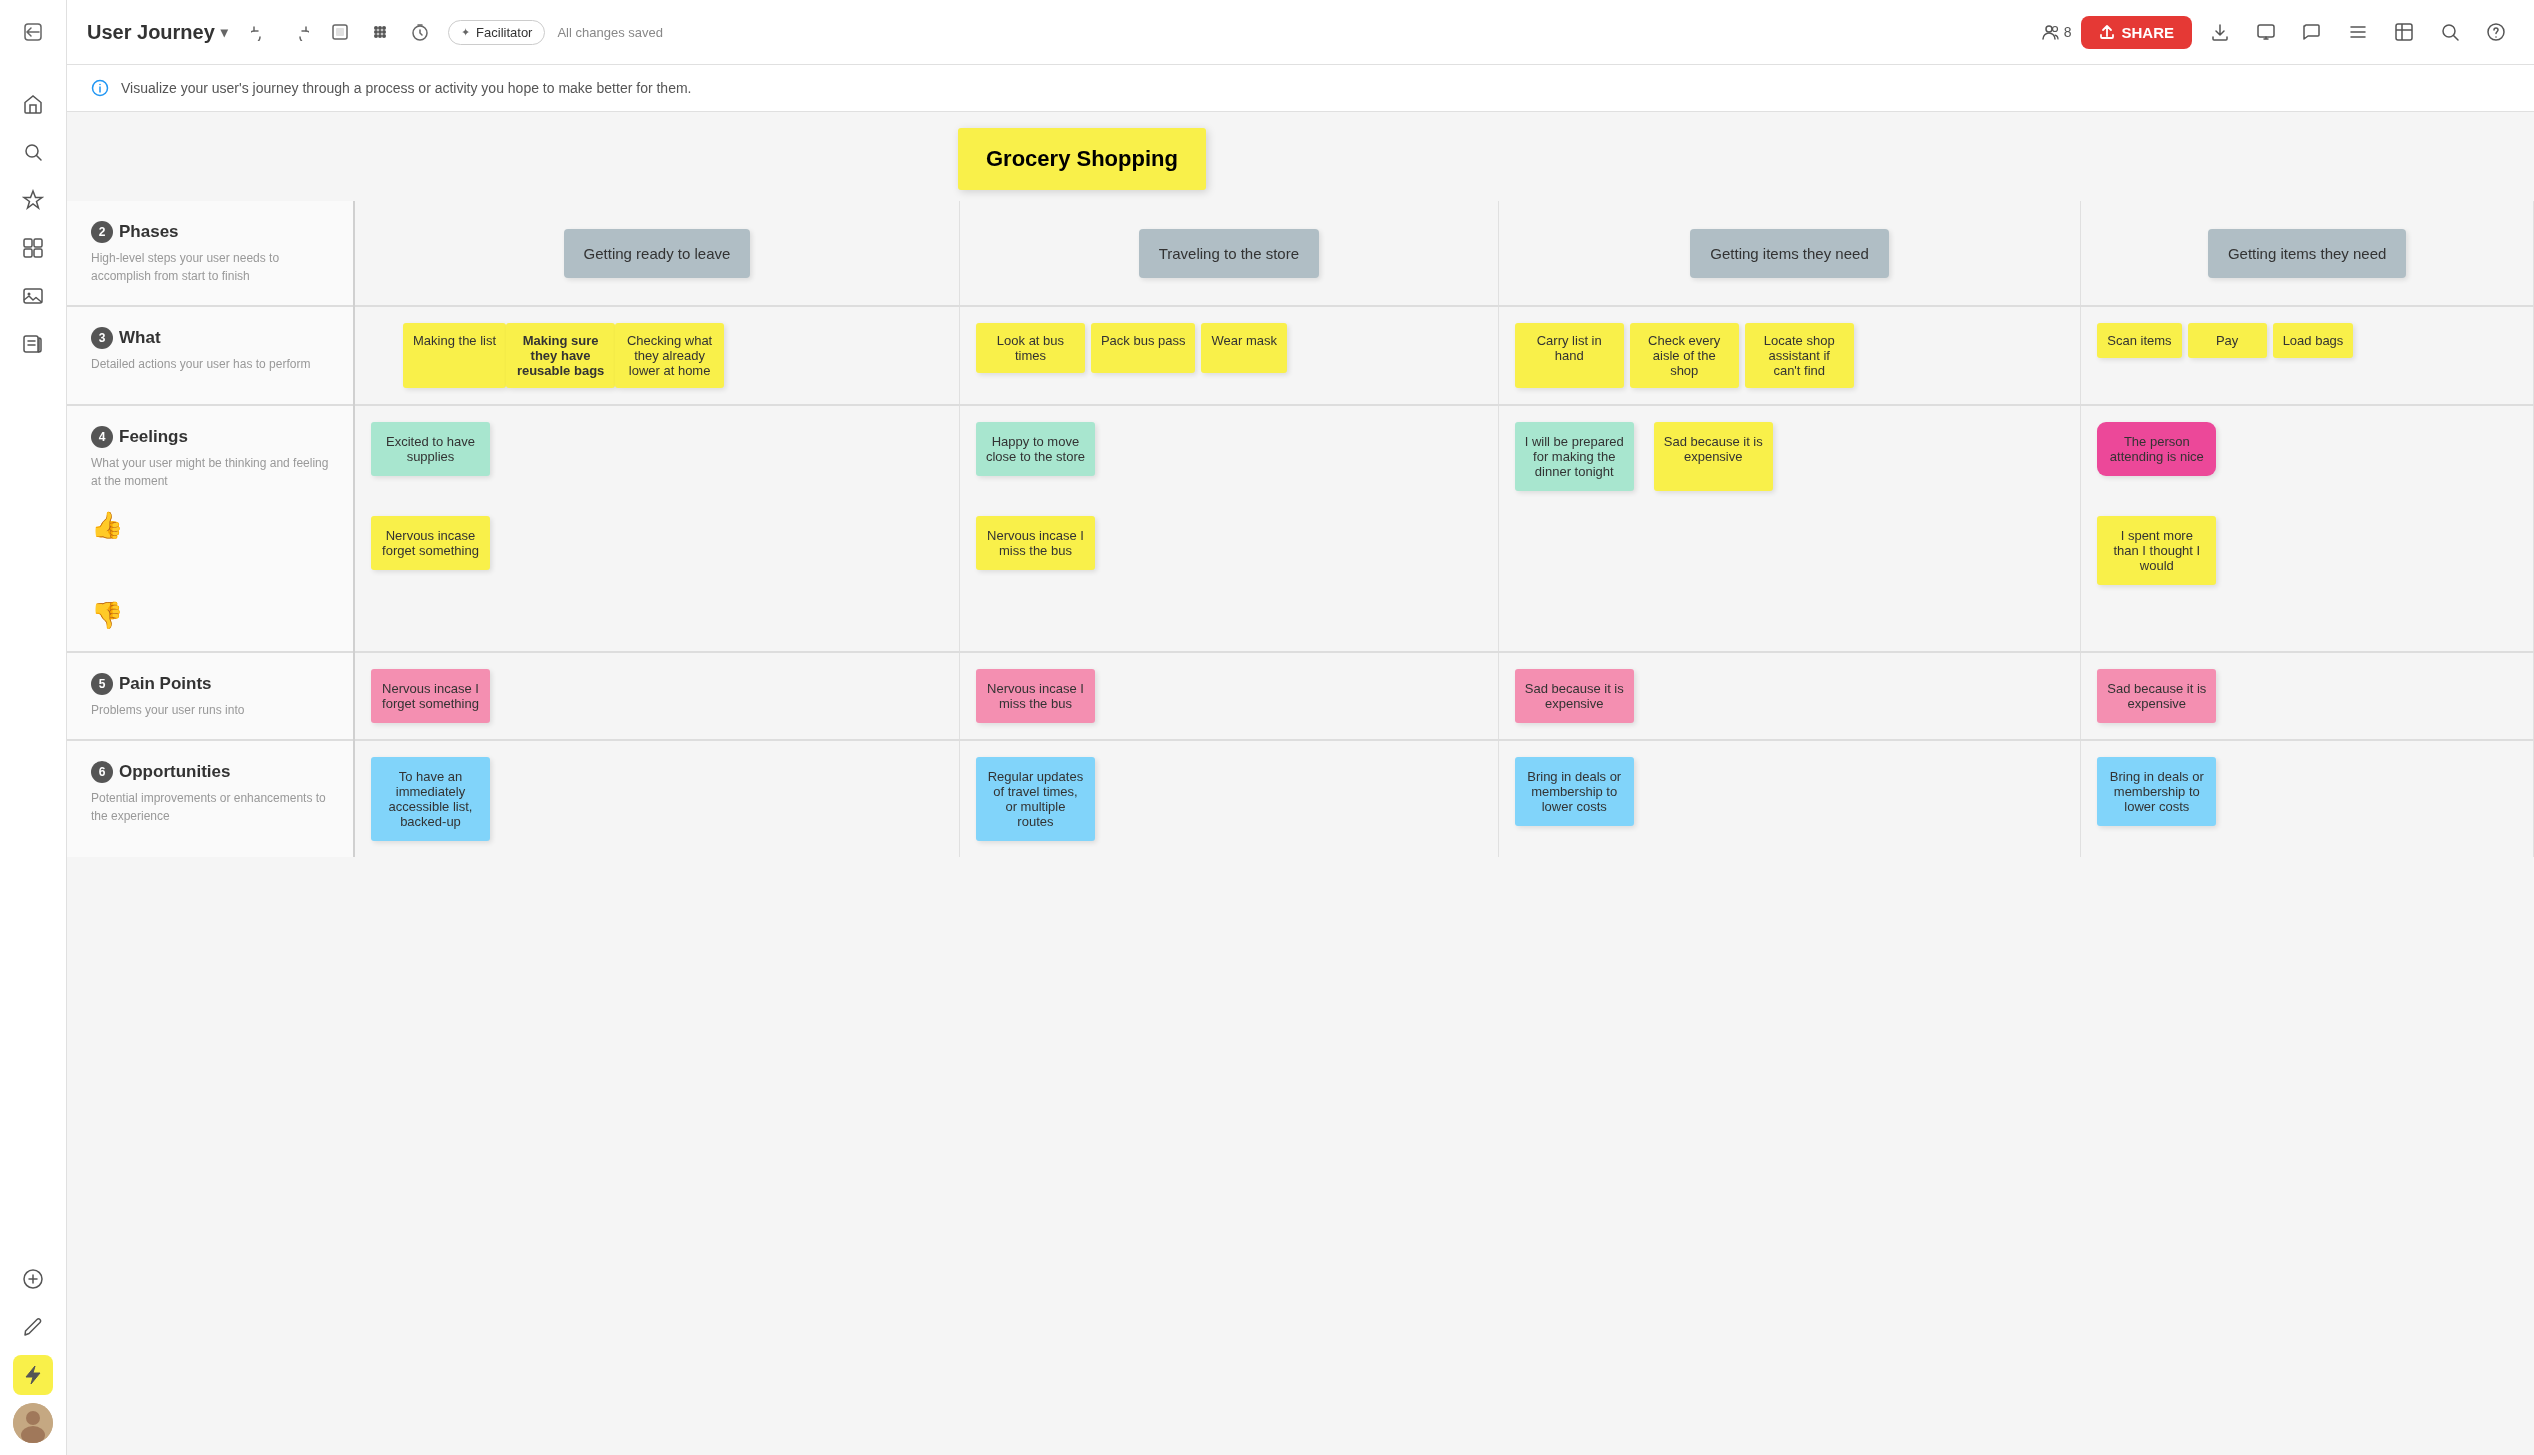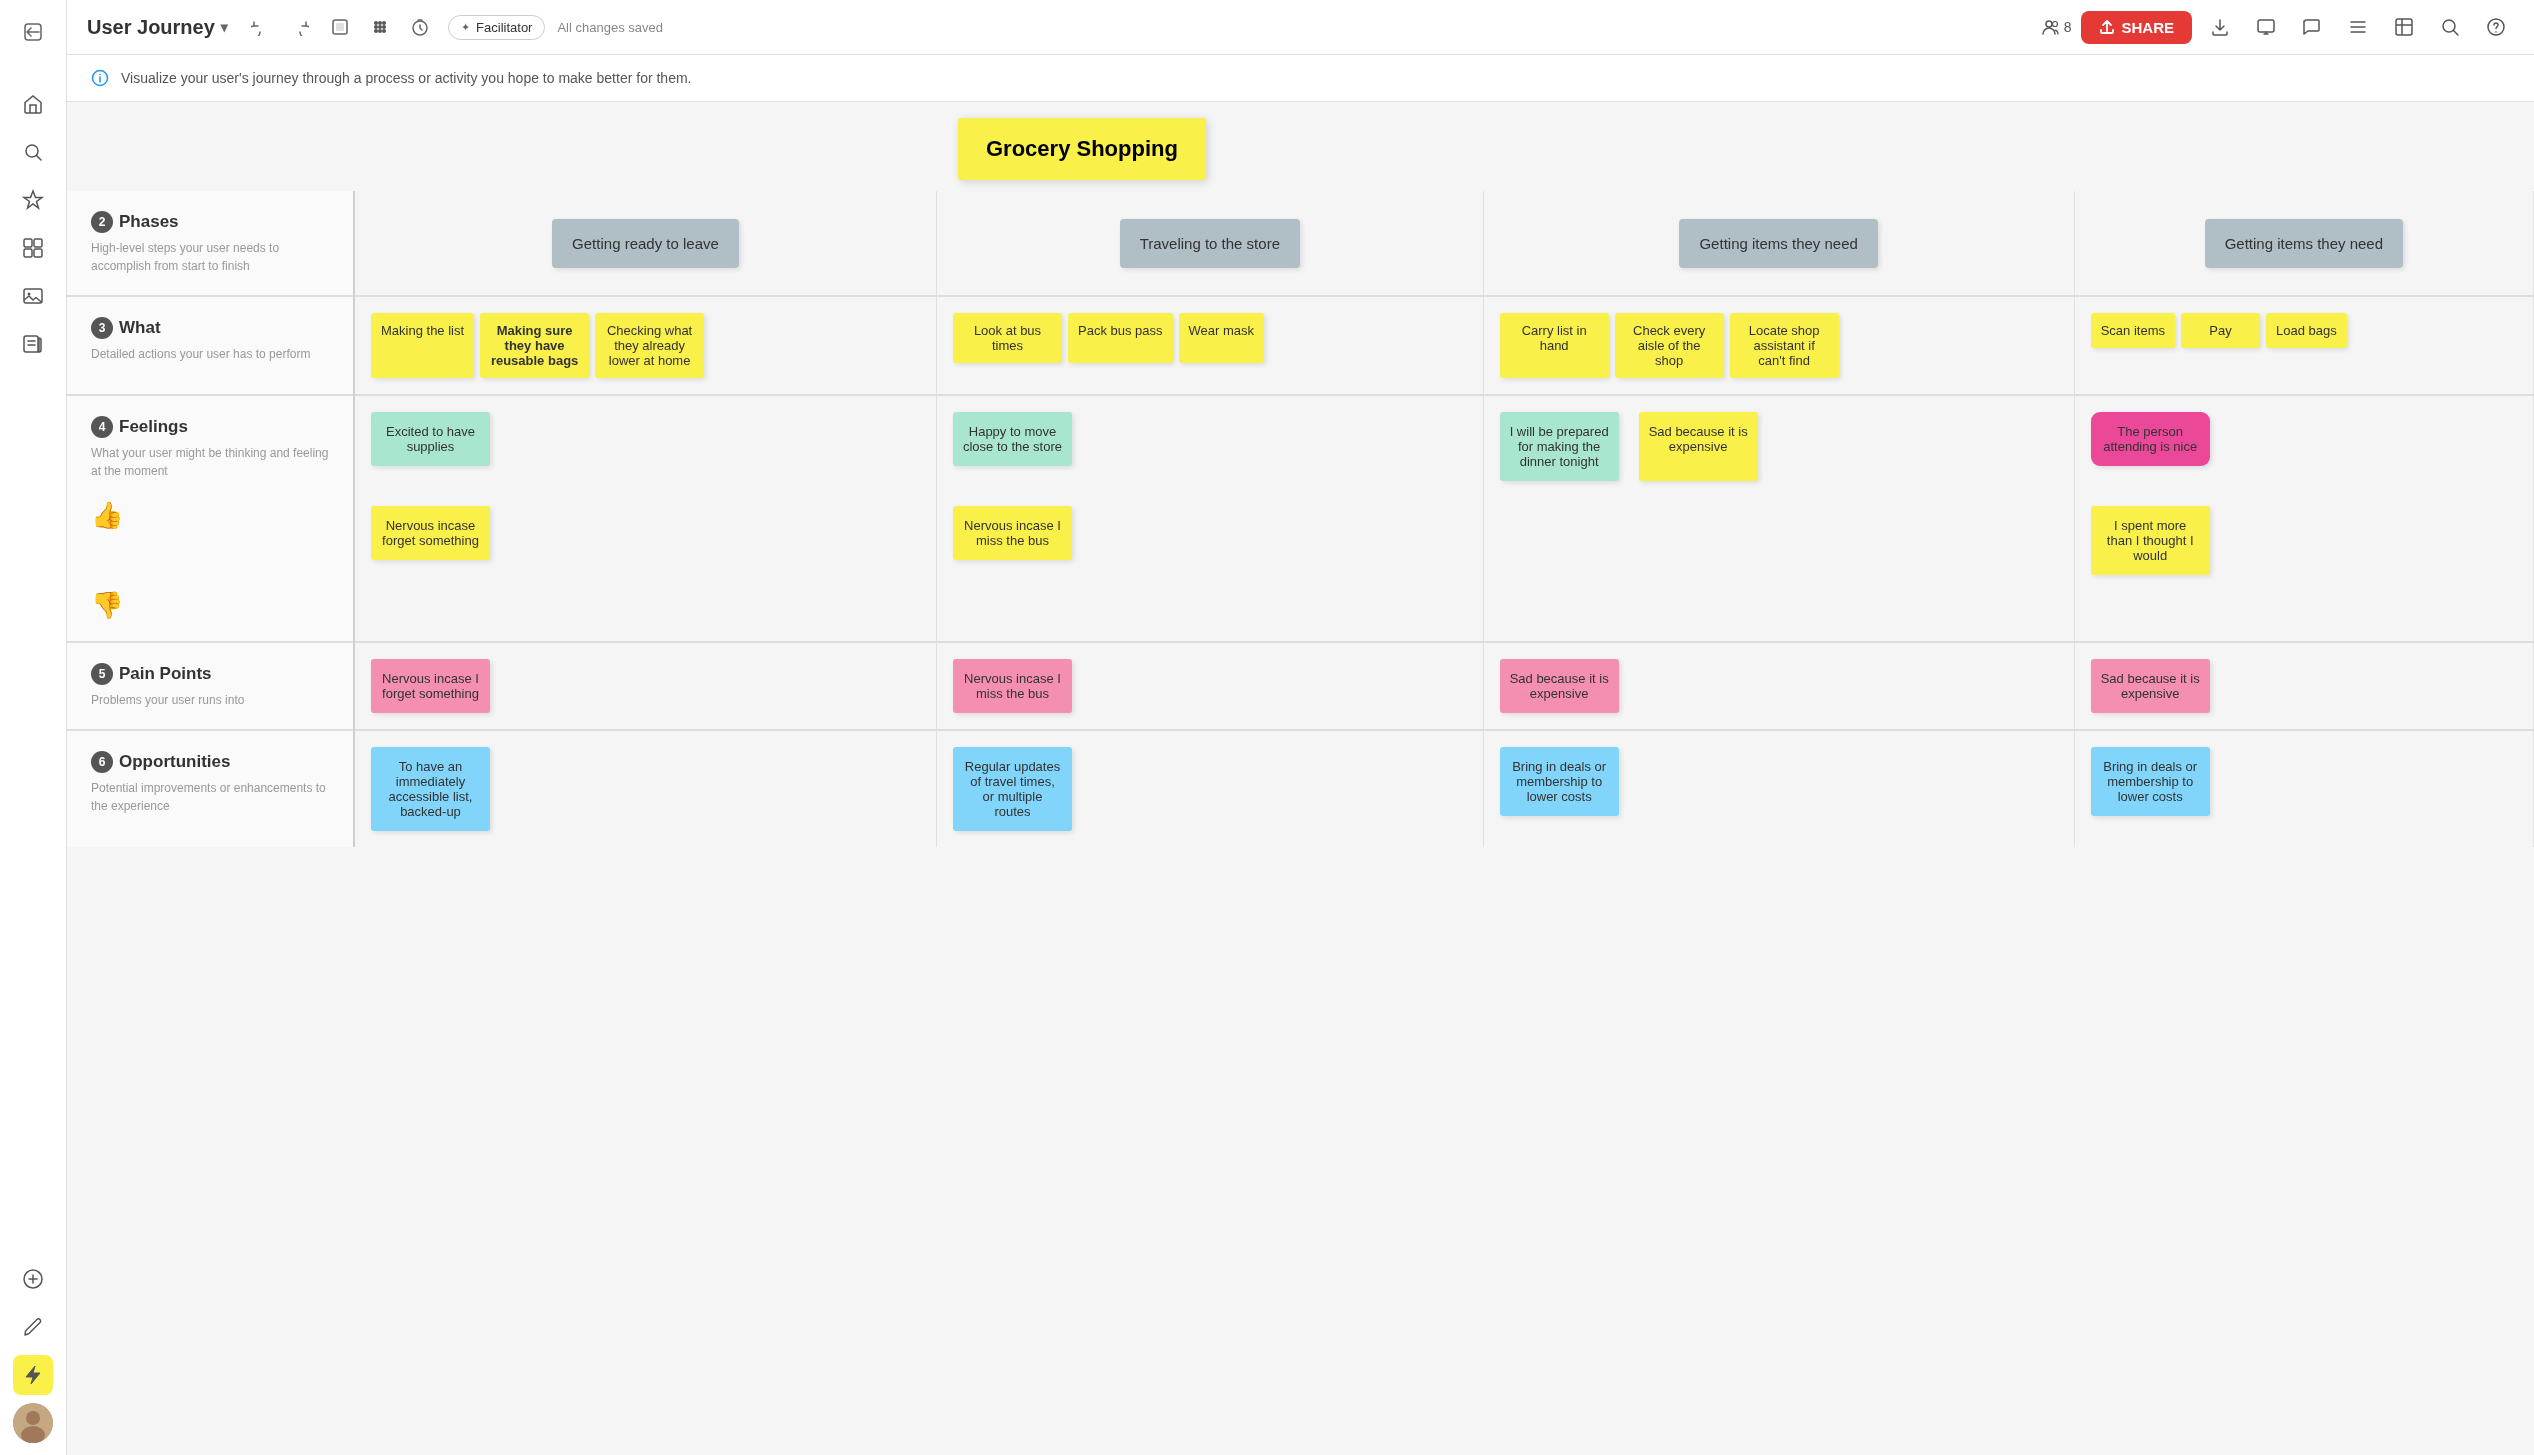--- a/index.html
+++ b/index.html
@@ -10,21 +10,21 @@
 
     
     .sidebar { width: 67px; background: #fff; border-right: 1px solid #e0e0e0; display: flex; flex-direction: column; align-items: center; padding: 12px 0; gap: 8px; flex-shrink: 0; }
     .sidebar-icon { width: 40px; height: 40px; display: flex; align-items: center; justify-content: center; border-radius: 8px; cursor: pointer; color: #666; font-size: 18px; }
     .sidebar-spacer { flex: 1; }
 
     
     .main { flex: 1; display: flex; flex-direction: column; overflow: hidden; }
 
     
-    .topbar { height: 55px; background: #fff; border-bottom: 1px solid #e0e0e0; display: flex; align-items: center; padding: 0 20px; gap: 12px; flex-shrink: 0; }
+    .topbar { height: 65px; background: #fff; border-bottom: 1px solid #e0e0e0; display: flex; align-items: center; padding: 0 20px; gap: 12px; flex-shrink: 0; }
     .topbar-title { display: flex; align-items: center; gap: 6px; font-size: 20px; font-weight: 600; color: #333; cursor: pointer; }
     .topbar-title .chevron { font-size: 14px; color: #666; }
     .topbar-actions { display: flex; align-items: center; gap: 8px; margin-left: 4px; }
     .topbar-btn { width: 32px; height: 32px; border: none; background: none; cursor: pointer; color: #666; display: flex; align-items: center; justify-content: center; border-radius: 6px; font-size: 16px; }
     .facilitator-badge { background: #fff; border: 1px solid #ccc; border-radius: 20px; padding: 4px 12px; font-size: 13px; color: #333; display: flex; align-items: center; gap: 6px; cursor: pointer; }
     .facilitator-badge::before { content: '✦'; color: #666; font-size: 11px; }
     .saved-status { font-size: 13px; color: #888; }
     .topbar-right { margin-left: auto; display: flex; align-items: center; gap: 10px; }
     .users-count { display: flex; align-items: center; gap: 4px; font-size: 14px; color: #555; }
     .share-btn { background: #e53935; color: #fff; border: none; border-radius: 8px; padding: 8px 18px; font-size: 15px; font-weight: 600; cursor: pointer; display: flex; align-items: center; gap: 6px; }
@@ -276,21 +276,21 @@
           <tr style="border-bottom:2px solid #ddd;">
             <td style="width:287px; padding:20px 24px; vertical-align:top; background:#fafafa; border-right:2px solid #d0d0d0; border-bottom:1px solid #e0e0e0;">
               <div style="display:flex;align-items:center;gap:6px;">
                 <span style="display:inline-flex;align-items:center;justify-content:center;width:22px;height:22px;border-radius:50%;background:#555;color:#fff;font-size:12px;font-weight:700;">3</span>
                 <span style="font-size:17px;font-weight:700;color:#333;">What</span>
               </div>
               <div style="font-size:12px;color:#999;margin-top:6px;line-height:1.5;">Detailed actions your user has to perform</div>
             </td>
 
             <td style="padding:16px; vertical-align:top; border-right:1px solid #e0e0e0; border-bottom:1px solid #e0e0e0;">
-              <div style="display:flex;flex-wrap:wrap;gap:6px;">
+              <div style="display:flex;flex-wrap:wrap;gap:0;margin-left:32px;">
                 <div style="background:#f9f04a;border-radius:3px;padding:10px 10px;font-size:13px;color:#333;min-width:79px;max-width:109px;text-align:center;box-shadow:2px 2px 5px rgba(0,0,0,0.1);">Making the list</div>
                 <div style="background:#f9f04a;border-radius:3px;padding:10px 10px;font-size:13px;color:#333;min-width:79px;max-width:109px;text-align:center;box-shadow:2px 2px 5px rgba(0,0,0,0.1);font-weight:bold;">Making sure they have reusable bags</div>
                 <div style="background:#f9f04a;border-radius:3px;padding:10px 10px;font-size:13px;color:#333;min-width:79px;max-width:109px;text-align:center;box-shadow:2px 2px 5px rgba(0,0,0,0.1);">Checking what they already lower at home</div>
               </div>
             </td>
 
             <td style="padding:16px; vertical-align:top; border-right:1px solid #e0e0e0; border-bottom:1px solid #e0e0e0;">
               <div style="display:flex;flex-wrap:wrap;gap:6px;">
                 <div style="background:#f9f04a;border-radius:3px;padding:10px 10px;font-size:13px;color:#333;min-width:79px;max-width:109px;text-align:center;box-shadow:2px 2px 5px rgba(0,0,0,0.1);">Look at bus times</div>
                 <div style="background:#f9f04a;border-radius:3px;padding:10px 10px;font-size:13px;color:#333;min-width:79px;max-width:109px;text-align:center;box-shadow:2px 2px 5px rgba(0,0,0,0.1);">Pack bus pass</div>

